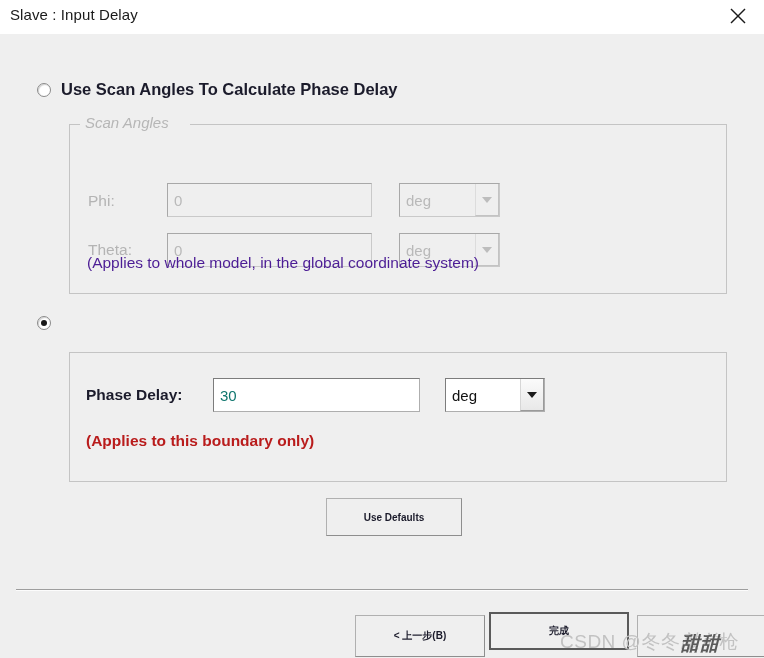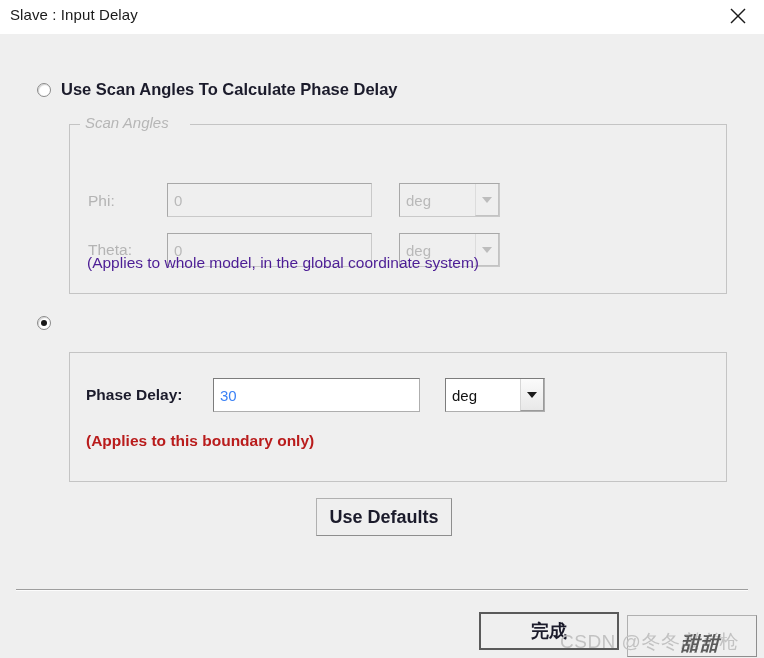--- a/index.html
+++ b/index.html
@@ -150,21 +150,21 @@
   }
   .textbox.disabled {
     background: #efefef;
     color: #b9b9b9;
     border: 1px solid #c9c9c9;
     border-top: 1px solid #a8a8a8;
     border-left: 1px solid #a8a8a8;
   }
   .textbox.enabled {
     background: #ffffff;
-    color: #3b82f6;
+    color: #0f766e;
   }
 
   
   .combo {
     position: absolute;
     box-sizing: border-box;
     border: 1px solid #aeaeae;
     border-top: 1px solid #7c7c7c;
     border-left: 1px solid #7c7c7c;
     display: flex;
@@ -226,25 +226,26 @@
   .btn {
     position: absolute;
     box-sizing: border-box;
     background: #efefef;
     border: 1px solid #b0b0b0;
     border-right: 1px solid #8e8e8e;
     border-bottom: 1px solid #8e8e8e;
     display: flex;
     align-items: center;
     justify-content: center;
-    font-size: 18px;
+    font-size: 10px;
     font-weight: bold;
     color: #1b1b2b;
     cursor: pointer;
     white-space: nowrap;
+    margin-left: 10px;
   }
   .btn.default-btn {
     border: 2px solid #5a5a5a;
   }
 
   
   .divider {
     position: absolute;
     height: 2px;
     border-top: 1px solid #9e9e9e;
@@ -335,20 +336,21 @@
       <span class="arrow-down"></span>
     </span>
   </div>
 
   <div class="note enabled" style="left:86px; top:398px;">(Applies to this boundary only)</div>
 
   <div class="btn" style="left:316px; top:464px; width:136px; height:38px;">Use Defaults</div>
 
   <div class="divider" style="left:16px; top:555px; width:732px;"></div>
 
+  <div class="btn" style="left:345px; top:581px; width:130px; height:42px;">&lt; 上一步(B)</div>
 
   <div class="btn default-btn" style="left:479px; top:578px; width:140px; height:38px;">完成</div>
 
   <div class="btn" style="left:627px; top:581px; width:130px; height:42px;"></div>
 
   <div class="watermark" style="left:560px; top:595px;">
     <span>CSDN @冬冬</span><span class="wm-overlap"><span>敲前</span><span class="wm-dark">甜甜</span></span><span>枪</span>
   </div>
 
 </div>

